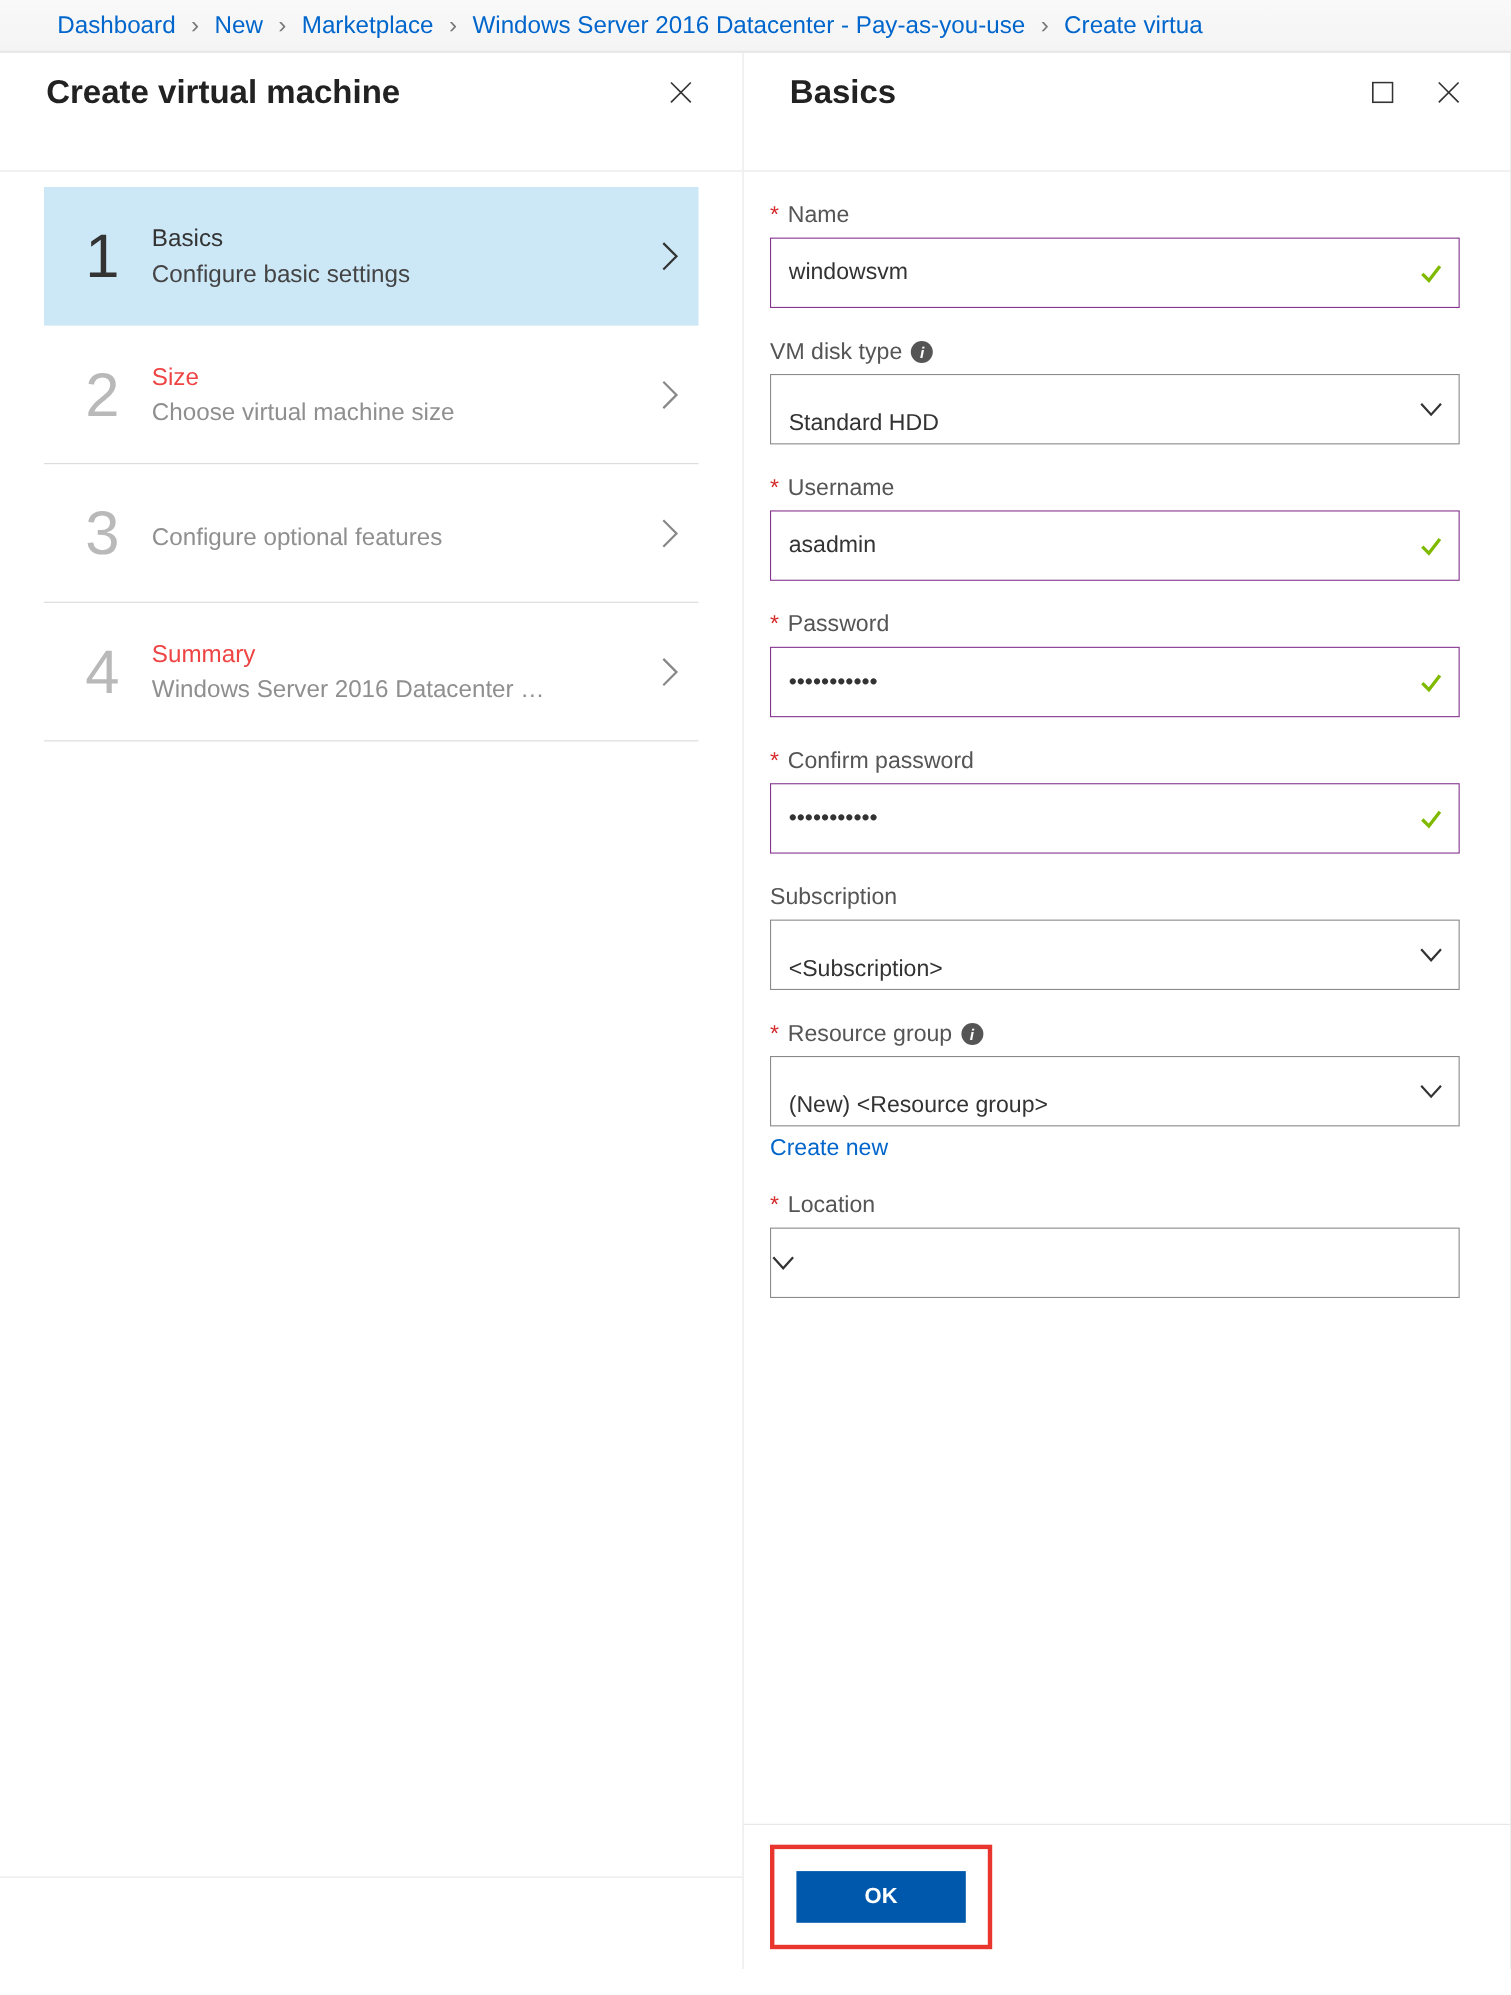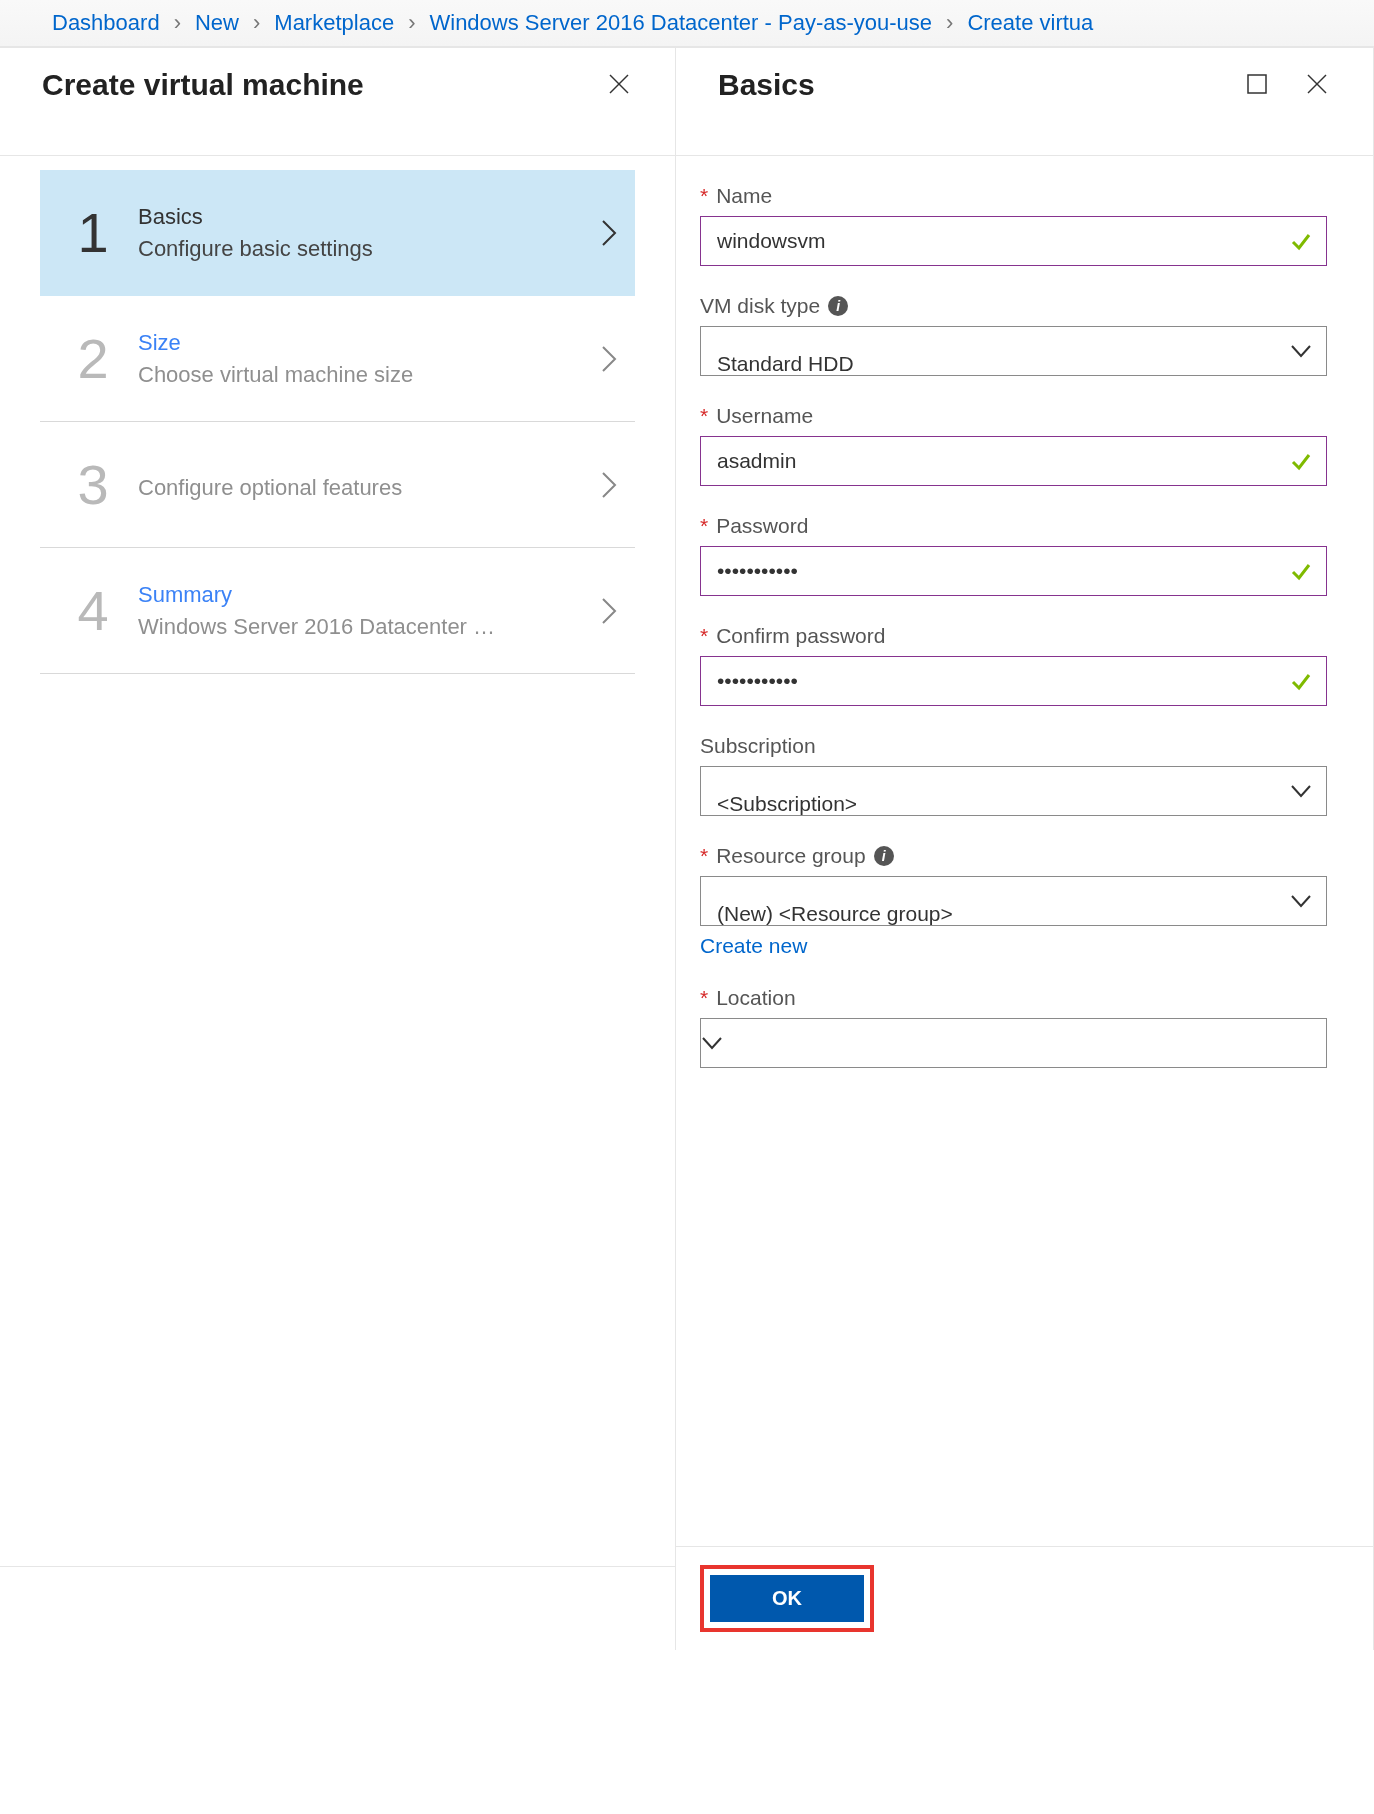--- a/index.html
+++ b/index.html
@@ -52,21 +52,21 @@
     display: flex; align-items: center;
     padding: 30px 18px 30px 18px;
     border-bottom: 1px solid #d9d9d9;
     cursor: pointer;
   }
   .step:last-child { border-bottom: 1px solid #d9d9d9; }
   .step.active { background: #cce7f6; border-color: transparent; }
   .step-num { font-size: 56px; font-weight: 300; color: #b9b9b9; width: 70px; text-align: center; }
   .step.active .step-num { color: #333; }
   .step-text { flex: 1; padding-left: 10px; }
-  .step-title { font-size: 22px; color: #3b82f6; }
+  .step-title { font-size: 22px; color: #ef4444; }
   .step.active .step-title { color: #333; }
   .step-sub { font-size: 22px; color: #8f8f8f; margin-top: 6px; white-space: nowrap; overflow: hidden; text-overflow: ellipsis; }
   .step.active .step-sub { color: #444; }
   .chev { color: #888; }
   .step.active .chev { color: #333; }
   
   .left-footer {
     margin-top: auto;
     border-top: 1px solid #e6e6e6;
     height: 84px;
@@ -82,21 +82,21 @@
   .req { color: #d62a2a; font-size: 21px; }
   .info-icon {
     display: inline-flex; width: 20px; height: 20px; border-radius: 50%;
     background: #555; color: #fff; align-items: center; justify-content: center;
     font-size: 14px; font-weight: bold; font-style: italic;
   }
   .control {
     position: relative;
     display: flex; align-items: center;
     border: 1px solid #8a8a8a;
-    height: 50px;
+    height: 64px;
     background: #fff;
   }
   .control.valid { border-color: #86338f; }
   .control input {
     flex: 1;
     border: none; outline: none;
     font-size: 21px;
     padding: 0 16px;
     color: #333;
     background: transparent;
@@ -106,21 +106,21 @@
   .dd-icon { padding-right: 14px; color: #333; }
   .link { color: #0066cc; font-size: 21px; text-decoration: none; display: inline-block; margin-top: 8px; }
   
   .panel-footer {
     border-top: 1px solid #e6e6e6;
     padding: 18px 24px;
   }
   .ok-wrap {
     display: inline-block;
     border: 4px solid #e8352e;
-    padding: 6px;
+    padding: 20px;
   }
   .ok-btn {
     background: #0058ad;
     color: #fff;
     border: none;
     font-size: 20px;
     font-weight: 600;
     padding: 12px 62px;
     cursor: pointer;
   }

